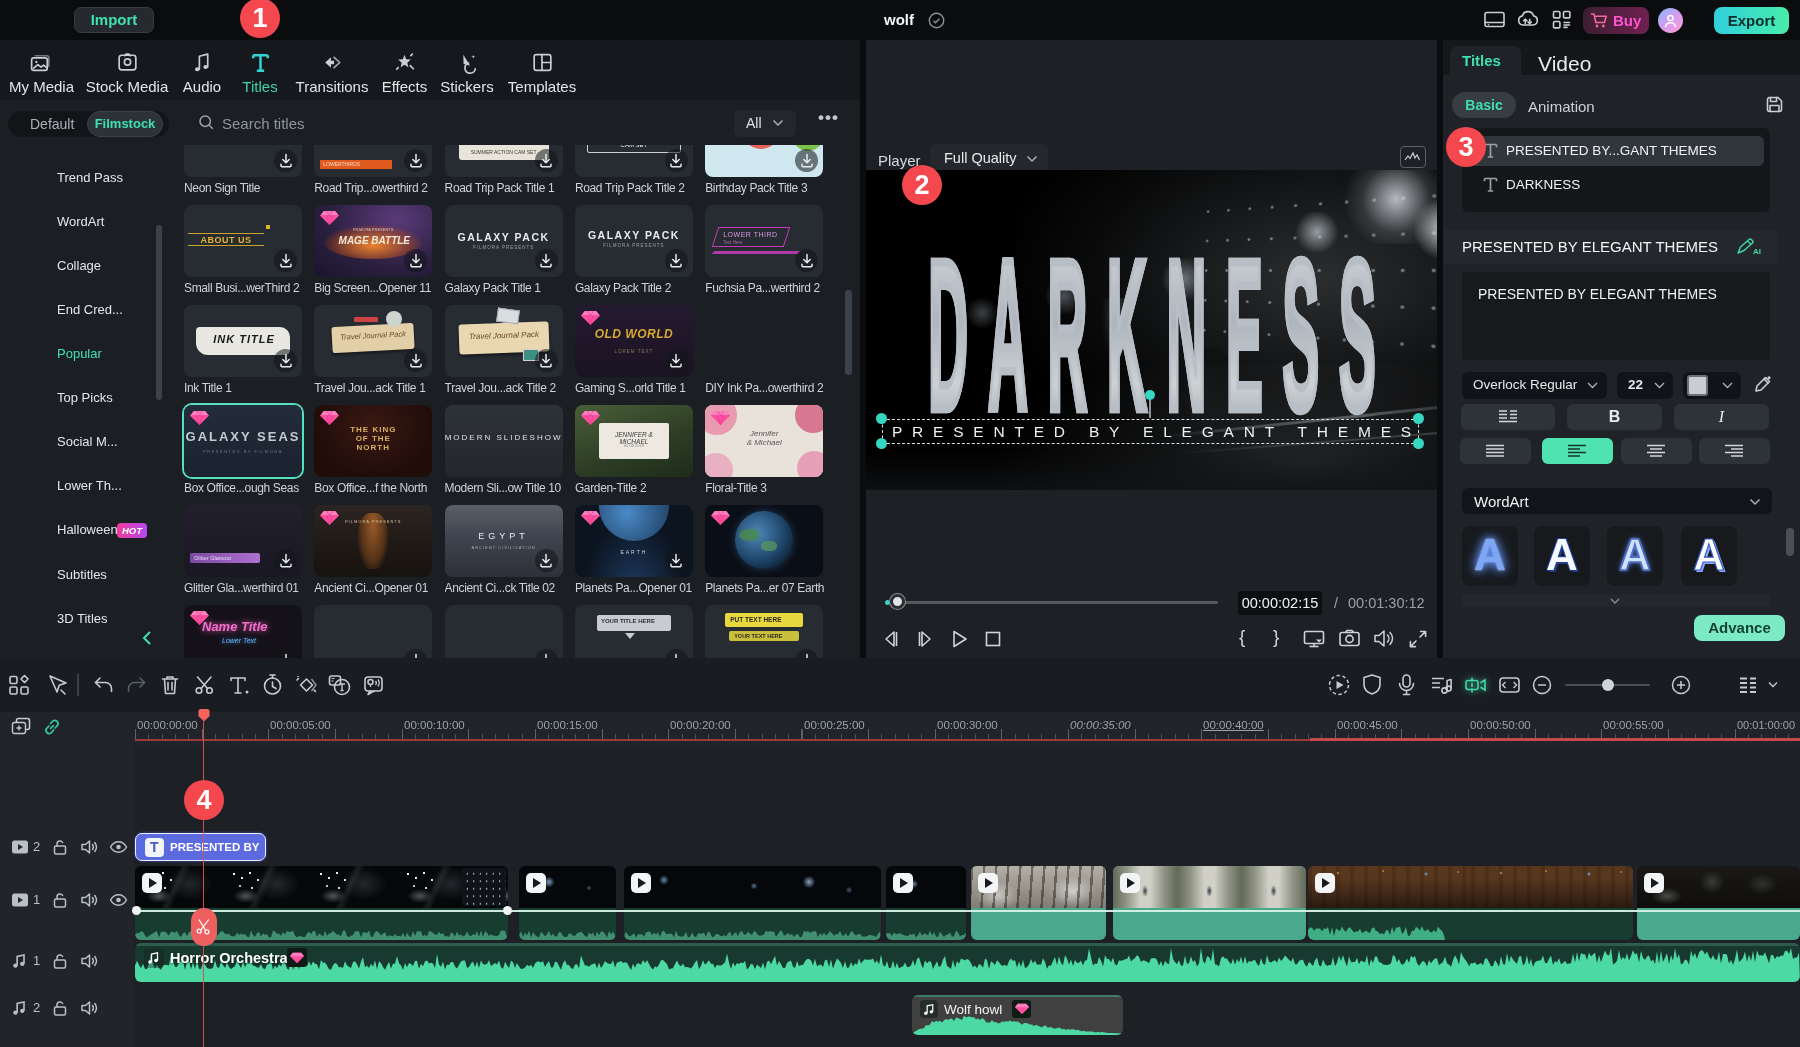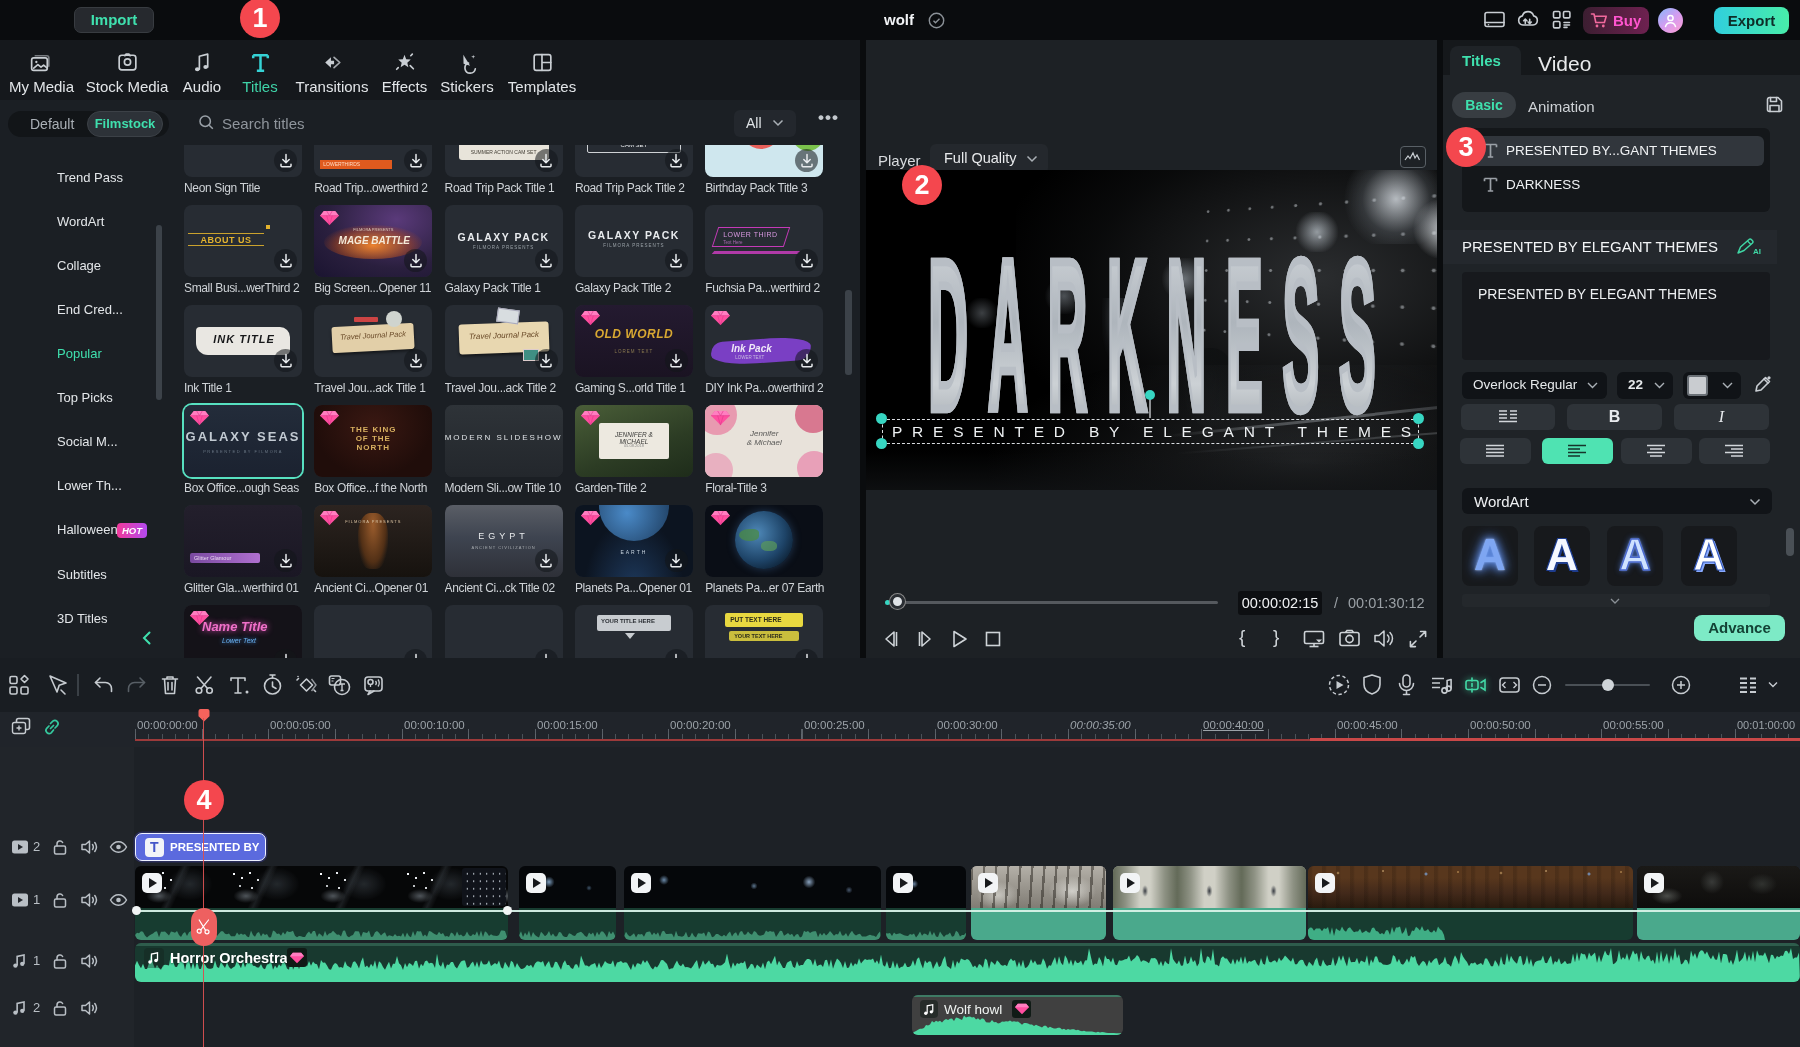--- a/index.html
+++ b/index.html
@@ -318,35 +318,20 @@
             <path d="M4 1h12l4 5H0z" fill="#ff7ec0"></path>
             <path d="M7 1l3 5 3-5M0 6h20M10 16L7 6M10 16l3-10" stroke="#e43a8c" stroke-width=".7" fill="none"></path>
           </svg>
           <div class="dl">
             <svg width="14" height="15" viewBox="0 0 14 15">
               <path d="M7 1.5v8M3.8 6.5L7 9.7l3.2-3.2M2 11.3v1.5a1 1 0 0 0 1 1h8a1 1 0 0 0 1-1v-1.5" stroke="#e8ebee" fill="none" stroke-width="1.5" stroke-linecap="round" stroke-linejoin="round"></path>
             </svg>
           </div>
         </div>
         <div class="tlabel" style="left:404.9px;top:236px;">Gaming S...orld Title 1</div>
-      <div class="thumb" style="left:535.2px;top:160px;">
-          <div style="position:absolute;left:6px;top:34px;width:100px;height:24px;background:#7a3fc4;border-radius:12px 40% 14px 45%;transform:rotate(-4deg);"></div>
-          <div style="position:absolute;left:26px;top:38px;color:#f0e8f8;font-size:10px;font-style:italic;font-weight:bold;">Ink Pack</div>
-          <div style="position:absolute;left:30px;top:50px;color:#c8b8e0;font-size:4.5px;">LOWER TEXT</div>
-          <svg class="gem" viewBox="0 0 20 17">
-            <path d="M4 1h12l4 5-10 10L0 6z" fill="#ff4fa0"></path>
-            <path d="M4 1h12l4 5H0z" fill="#ff7ec0"></path>
-            <path d="M7 1l3 5 3-5M0 6h20M10 16L7 6M10 16l3-10" stroke="#e43a8c" stroke-width=".7" fill="none"></path>
-          </svg>
-          <div class="dl">
-            <svg width="14" height="15" viewBox="0 0 14 15">
-              <path d="M7 1.5v8M3.8 6.5L7 9.7l3.2-3.2M2 11.3v1.5a1 1 0 0 0 1 1h8a1 1 0 0 0 1-1v-1.5" stroke="#e8ebee" fill="none" stroke-width="1.5" stroke-linecap="round" stroke-linejoin="round"></path>
-            </svg>
-          </div>
-        </div>
         <div class="tlabel" style="left:535.2px;top:236px;">DIY Ink Pa...owerthird 2</div>
       <div class="thumb" style="left:14px;top:260px;box-shadow:0 0 0 2px #57e0c0;">
           <div style="position:absolute;left:0;top:0;width:118px;height:72px;background:linear-gradient(180deg,#232c3a,#1b2230);"></div>
           <div style="position:absolute;left:0;top:24px;width:118px;color:#c2cad2;font-size:13px;font-weight:bold;letter-spacing:2px;text-align:center;">GALAXY SEAS</div>
           <div style="position:absolute;left:0;top:44px;width:118px;color:#6a7684;font-size:4px;letter-spacing:1.5px;text-align:center;">PRESENTED BY FILMORA</div>
           <svg class="gem" viewBox="0 0 20 17">
             <path d="M4 1h12l4 5-10 10L0 6z" fill="#ff4fa0"></path>
             <path d="M4 1h12l4 5H0z" fill="#ff7ec0"></path>
             <path d="M7 1l3 5 3-5M0 6h20M10 16L7 6M10 16l3-10" stroke="#e43a8c" stroke-width=".7" fill="none"></path>
           </svg>

